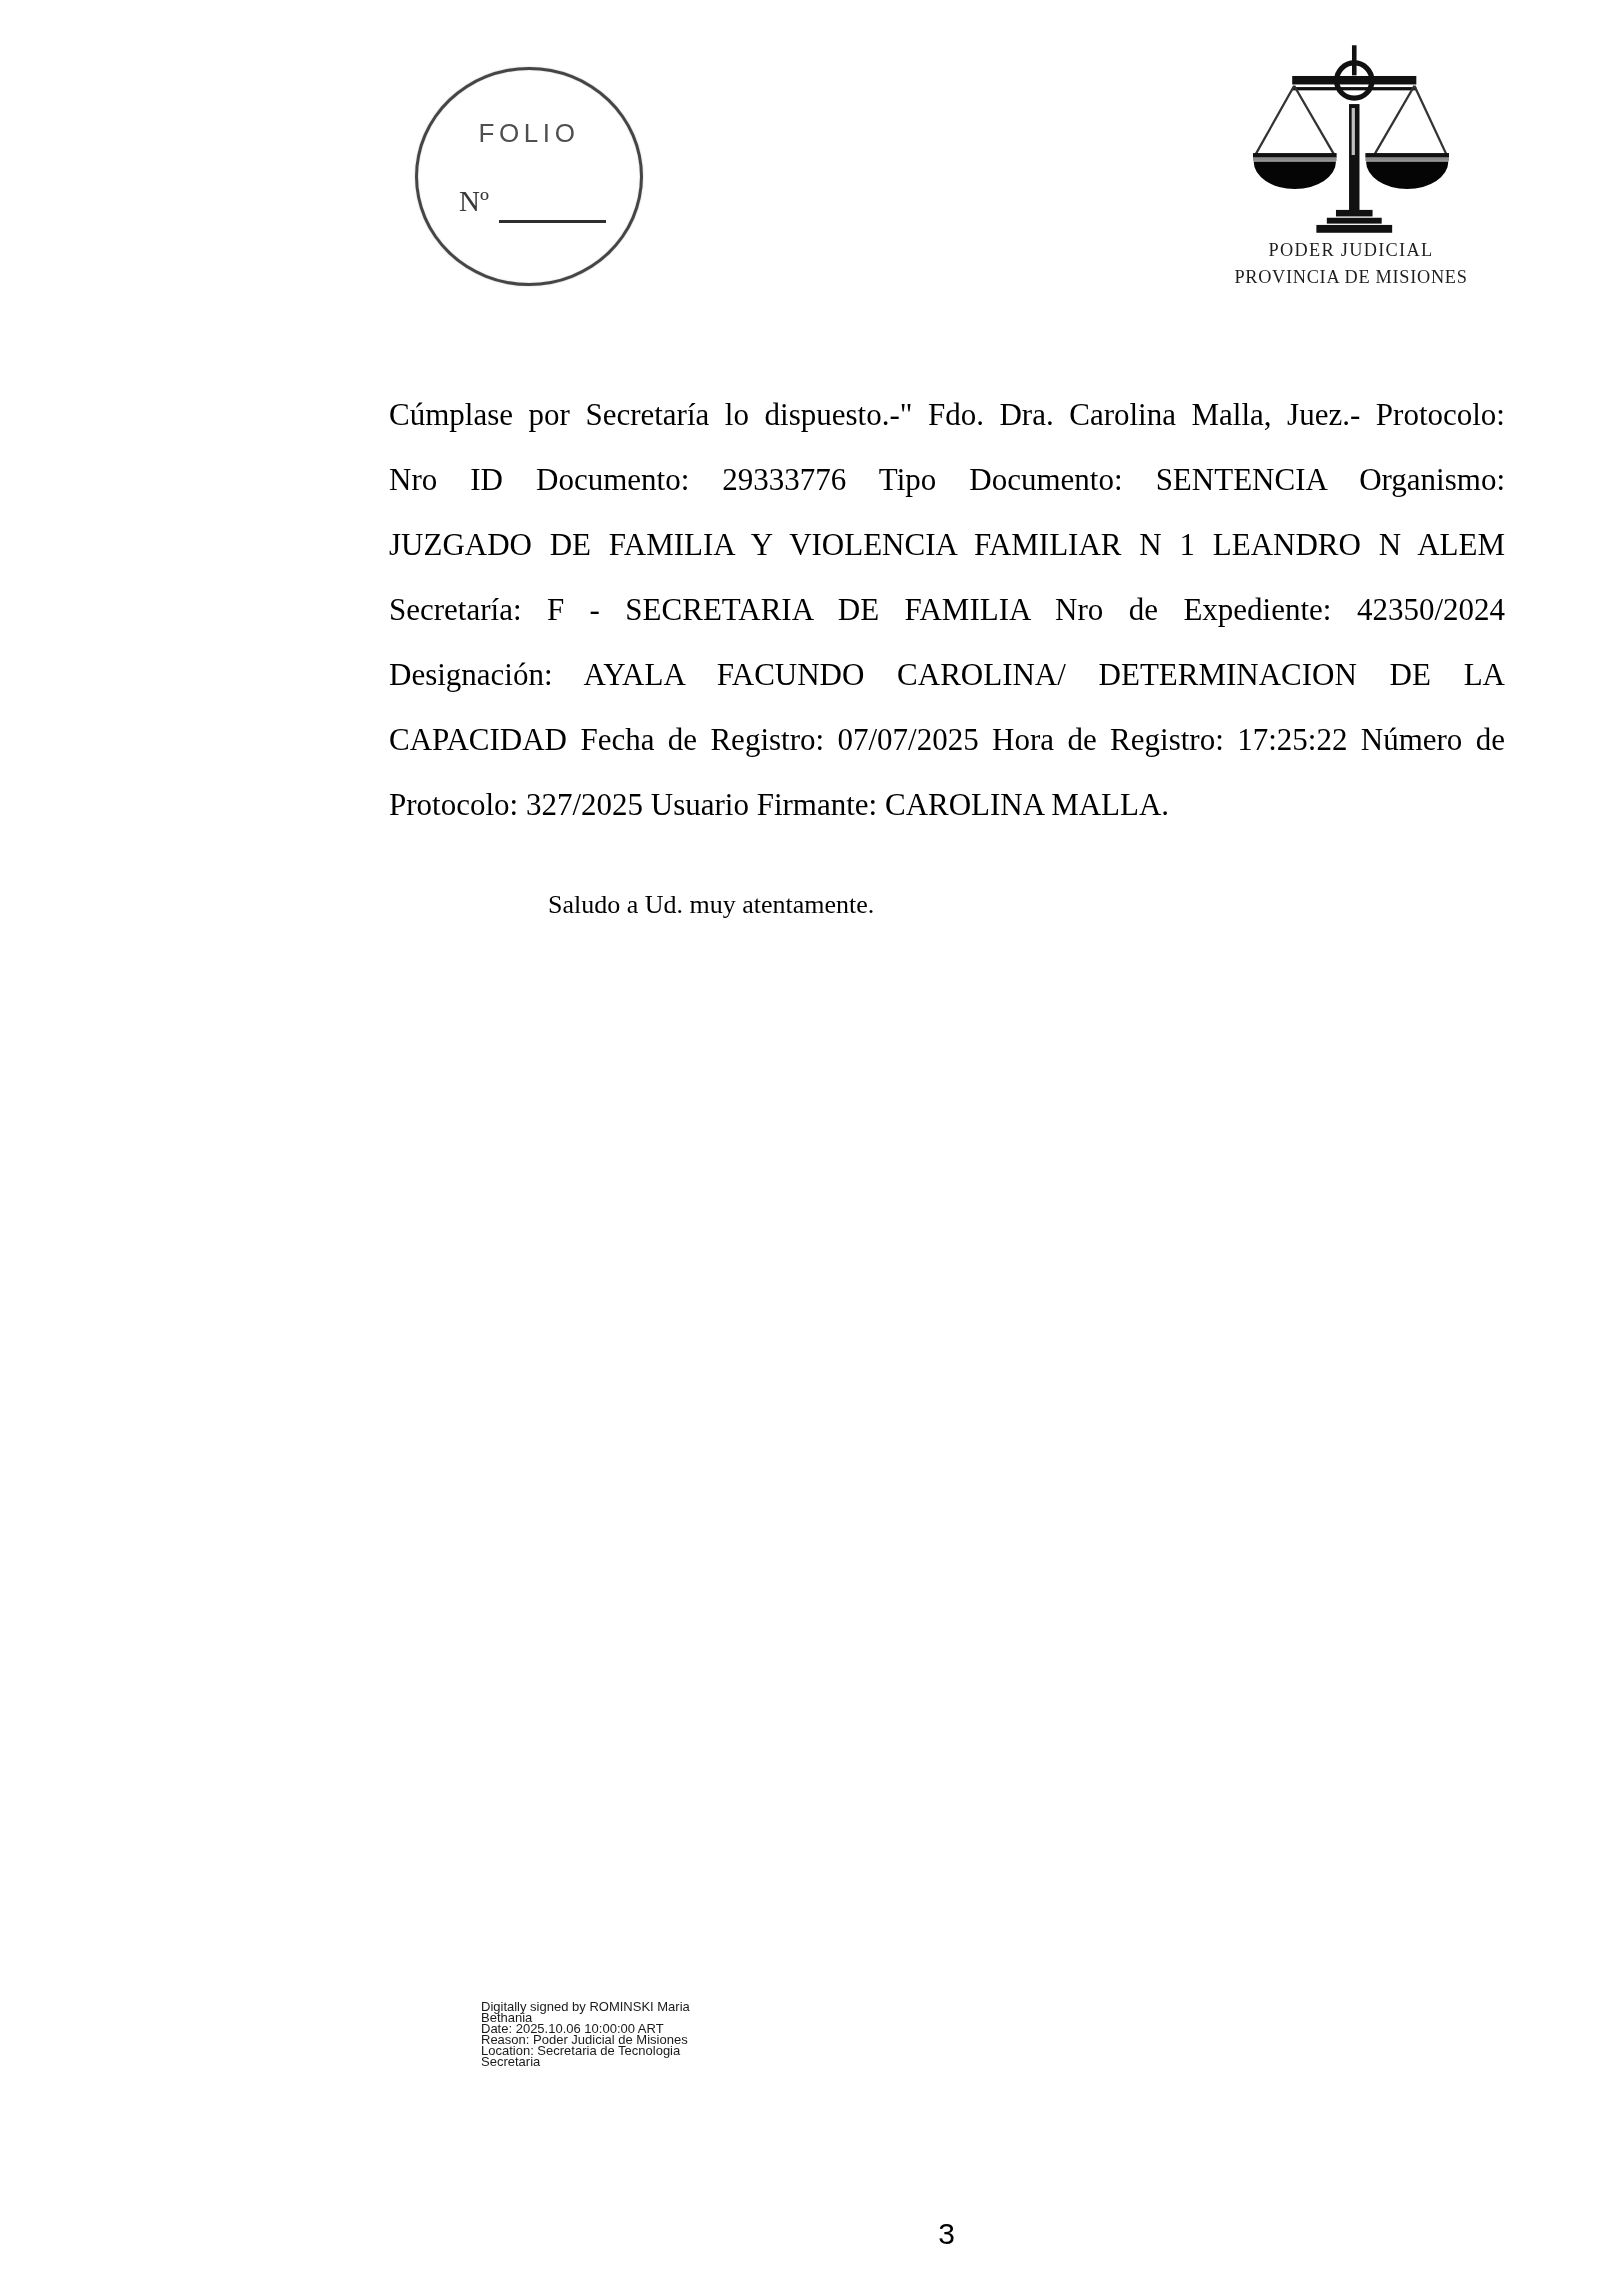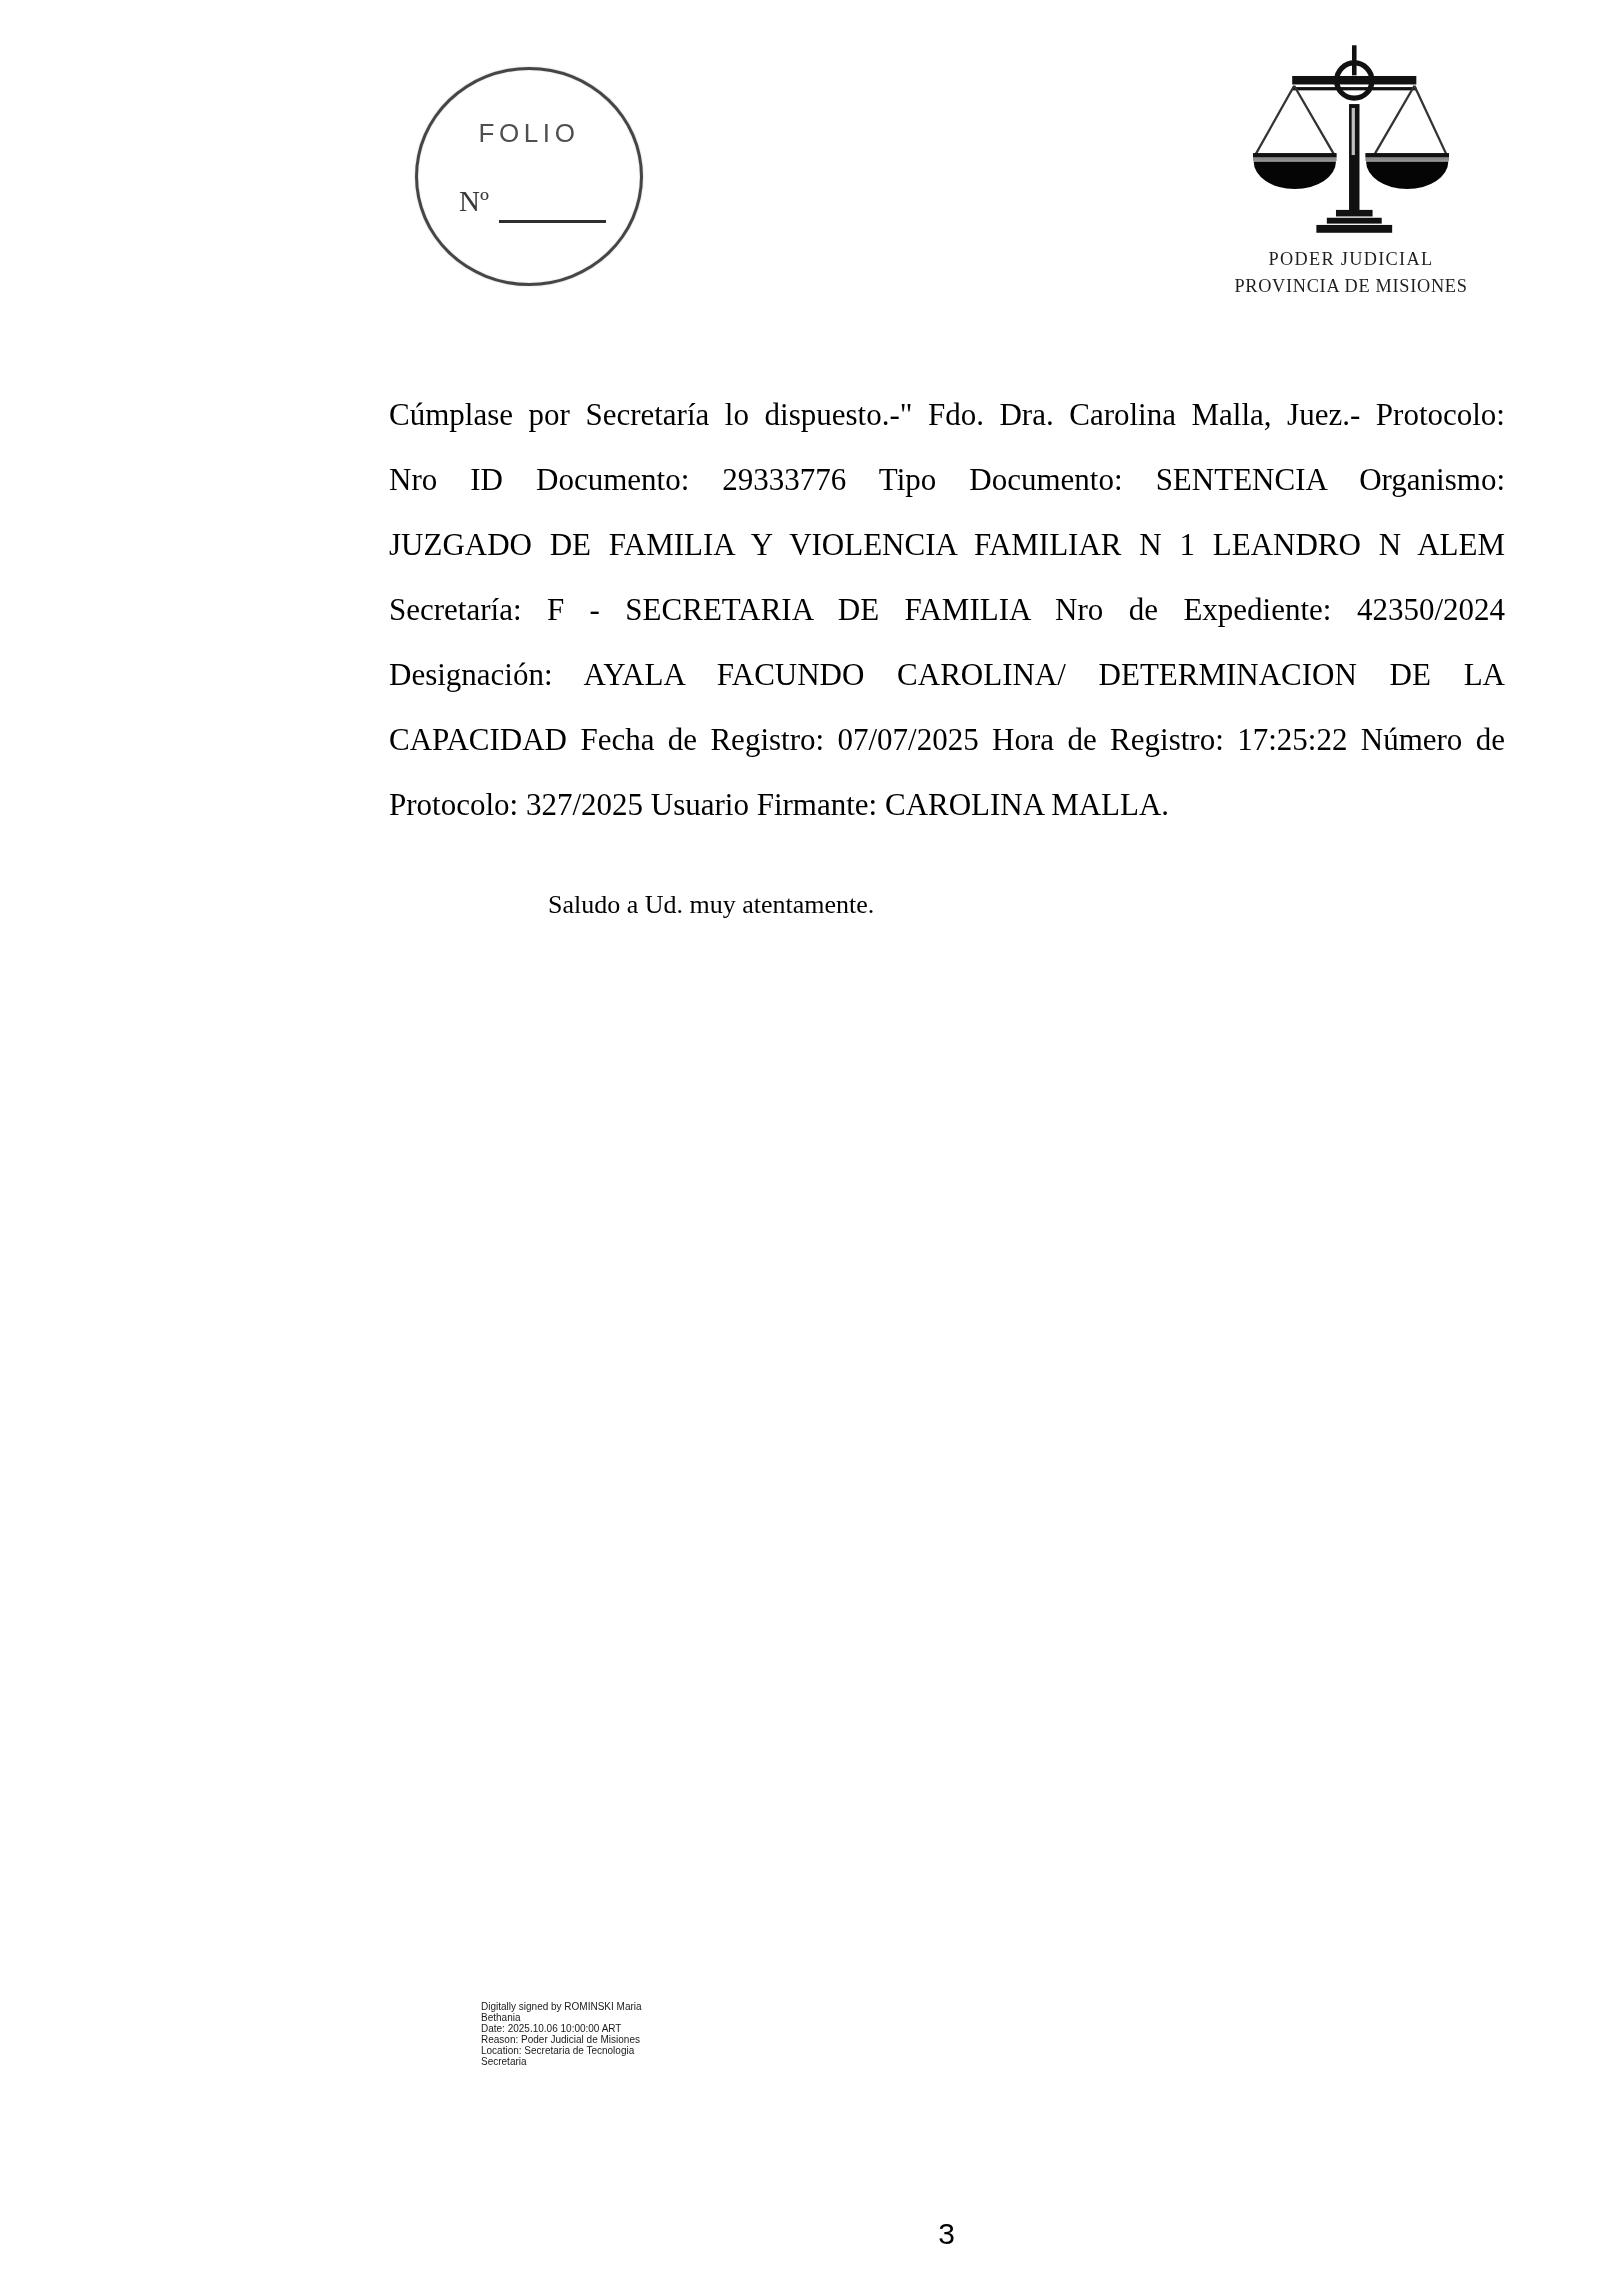--- a/index.html
+++ b/index.html
@@ -66,21 +66,21 @@
     width: 262px;
     text-align: center;
   }
   .court-logo svg {
     display: block;
     margin: 0 auto;
     width: 196px;
     height: 190px;
   }
   .logo-caption-1 {
-    margin-top: 15px;
+    margin-top: 6px;
     font-family: "Liberation Serif", serif;
     font-size: 18.3px;
     letter-spacing: 1.3px;
     color: #1e1e1e;
     line-height: 19.6px;
   }
   .logo-caption-2 {
     margin-top: 7px;
     font-family: "Liberation Serif", serif;
     font-size: 18.3px;
@@ -115,21 +115,21 @@
     line-height: 65px;
     white-space: nowrap;
   }
 
   
   .digital-signature {
     position: absolute;
     left: 481px;
     top: 2001px;
     font-family: "Liberation Sans", sans-serif;
-    font-size: 10px;
+    font-size: 13px;
     line-height: 11px;
     color: #1a1a1a;
   }
 
   
   .page-number {
     position: absolute;
     left: 914px;
     top: 2217px;
     width: 65px;

